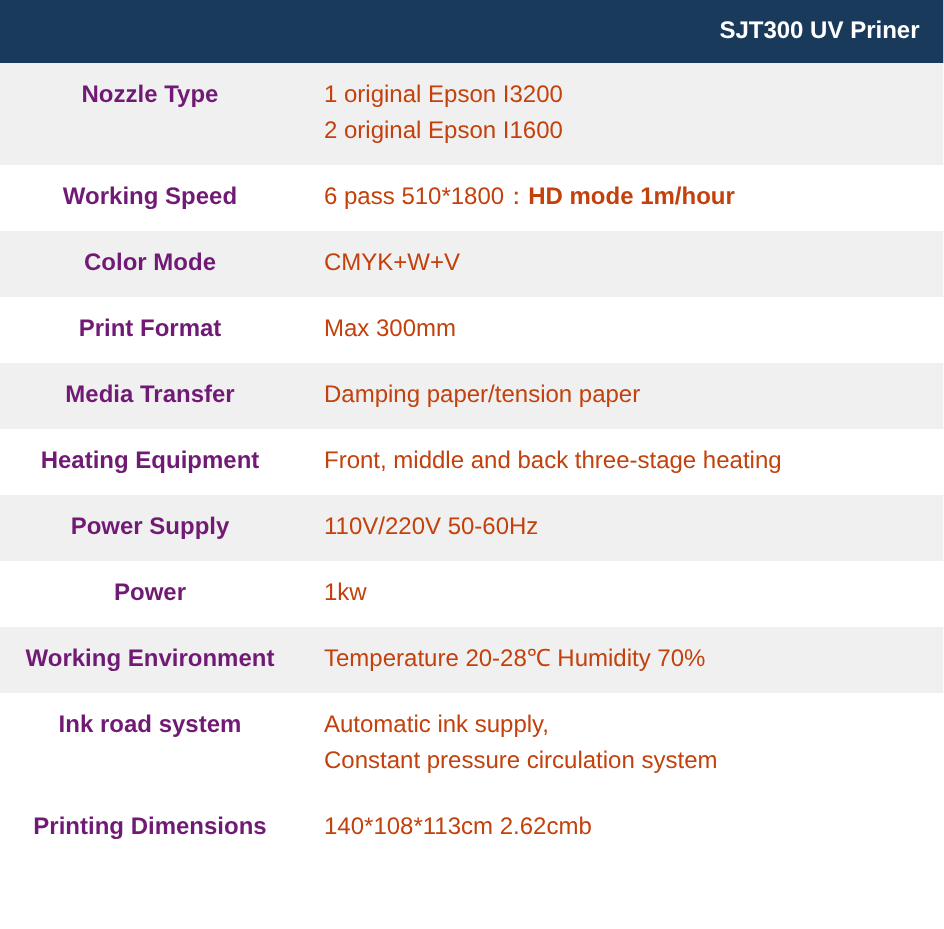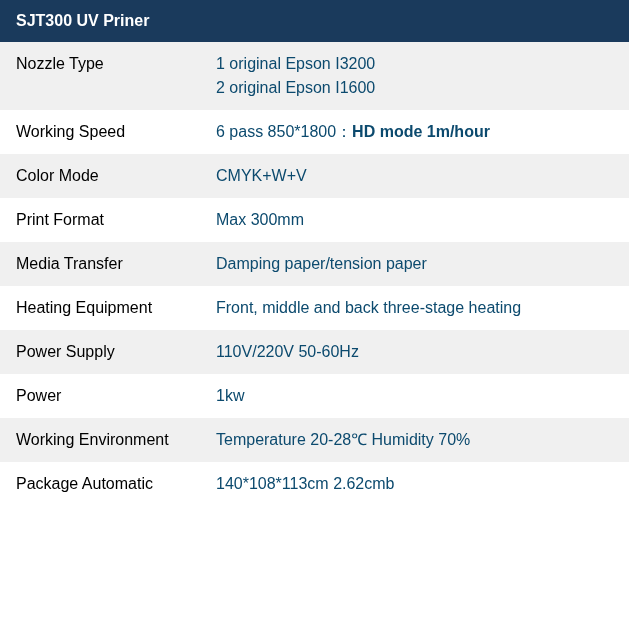--- a/index.html
+++ b/index.html
@@ -5,21 +5,21 @@
     * { box-sizing: border-box; margin: 0; padding: 0; }
     body {
       font-family: Arial, sans-serif;
       background: #fff;
       width: 629px;
       min-height: 619px;
     }
     .header-row {
       background-color: #1a3a5c;
       color: #ffffff;
-      text-align: left;
+      text-align: right;
       padding: 12px 16px;
       font-size: 16px;
       font-weight: bold;
     }
     table {
       width: 100%;
       border-collapse: collapse;
     }
     tr.odd-row {
       background-color: #f0f0f0;
@@ -28,47 +28,48 @@
       background-color: #ffffff;
     }
     td {
       padding: 10px 16px;
       vertical-align: top;
       border: none;
       line-height: 1.5;
     }
     td.label-cell {
       width: 200px;
-      font-weight: normal;
-      color: #000000;
+      font-weight: bold;
+      color: #701a75;
       white-space: nowrap;
+      text-align: center;
     }
     td.value-cell {
-      color: #0c4a6e;
+      color: #c2410c;
     }
     .bold-highlight {
       font-weight: bold;
     }
   </style>
 </head>
 <body>
 
 <div>
   <div class="header-row">
     <span>SJT300 UV Priner</span>
   </div>
   <table>
     <tbody id="table-body">
     <tr class="odd-row">
           <td class="label-cell">Nozzle Type</td>
           <td class="value-cell"><span>1 original Epson I3200</span><br><span>2 original Epson I1600</span></td>
         </tr>
         <tr class="even-row">
           <td class="label-cell">Working Speed</td>
-          <td class="value-cell"><span>6 pass 850*1800：</span><span class="bold-highlight">HD mode 1m/hour</span></td>
+          <td class="value-cell"><span>6 pass 510*1800：</span><span class="bold-highlight">HD mode 1m/hour</span></td>
         </tr>
         <tr class="odd-row">
           <td class="label-cell">Color Mode</td>
           <td class="value-cell">CMYK+W+V</td>
         </tr>
         <tr class="even-row">
           <td class="label-cell">Print Format</td>
           <td class="value-cell">Max 300mm</td>
         </tr>
         <tr class="odd-row">
@@ -85,18 +86,22 @@
         </tr>
         <tr class="even-row">
           <td class="label-cell">Power</td>
           <td class="value-cell">1kw</td>
         </tr>
         <tr class="odd-row">
           <td class="label-cell">Working Environment</td>
           <td class="value-cell">Temperature 20-28℃  Humidity 70%</td>
         </tr>
         <tr class="even-row">
-          <td class="label-cell">Package Automatic</td>
+          <td class="label-cell">Ink road system</td>
+          <td class="value-cell"><span>Automatic ink supply,</span><br><span>Constant pressure circulation system</span></td>
+        </tr>
+        <tr class="even-row">
+          <td class="label-cell">Printing Dimensions</td>
           <td class="value-cell">140*108*113cm  2.62cmb</td>
         </tr>
       </tbody>
   </table>
 </div>
 
 </body></html>

